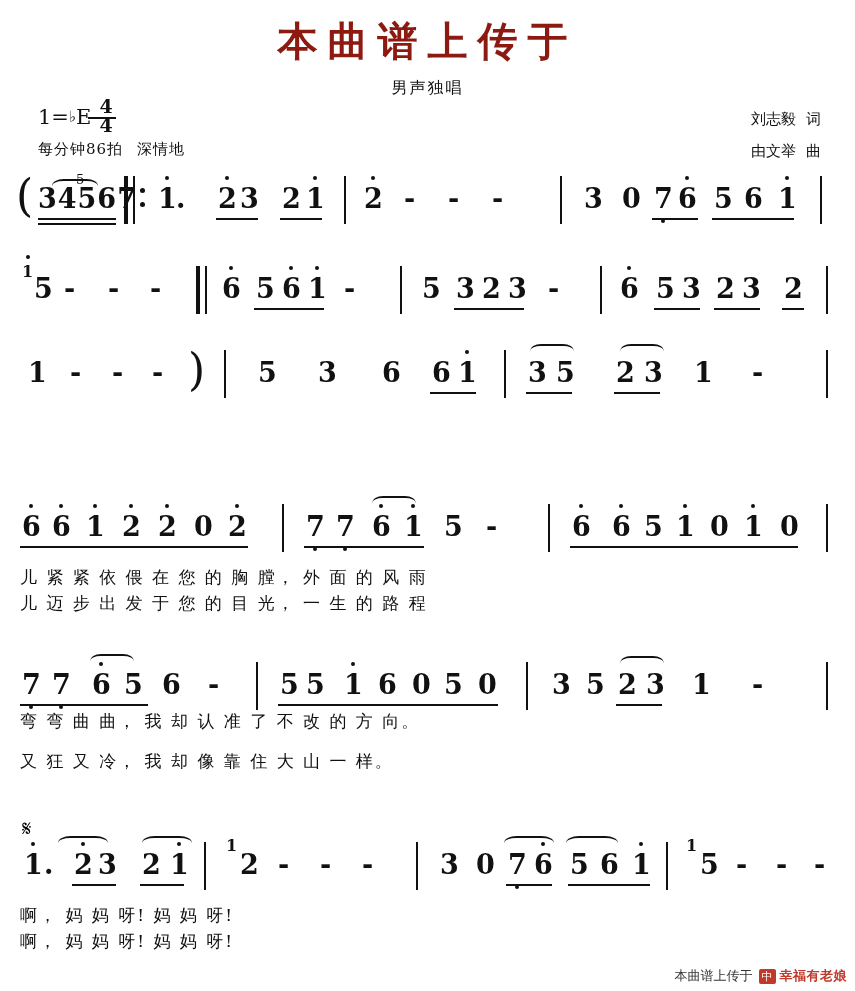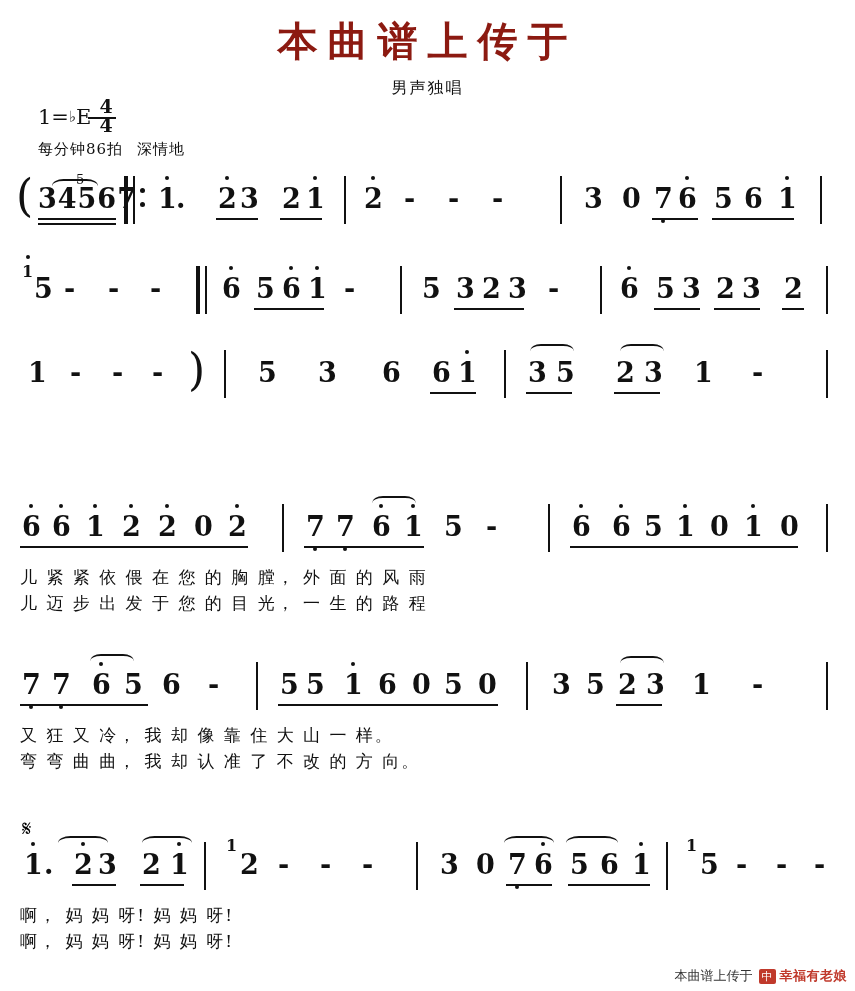--- a/index.html
+++ b/index.html
@@ -154,20 +154,24 @@
       <span class="num">4</span>
       <span class="den">4</span>
     </span>
   </div>
   <div style="position:absolute;left:88px;top:117px;width:28px;height:2px;background:#111;"></div>
 
   <div class="tempo">
     <span>每分钟86拍</span><span class="mood">深情地</span>
   </div>
 
+  <div class="credits">
+    <div><span>刘志毅</span><span class="role">词</span></div>
+    <div><span>由文举</span><span class="role">曲</span></div>
+  </div>
 
   <div class="row" style="top:178px;">
     <div class="notes">
       <span class="paren" style="left:16px;top:-8px;">(</span>
       <span class="slurnum" style="left:76px;top:-6px;">5</span>
       
       <span class="tie" style="left:52px;top:1px;width:46px;"></span>
       
       <span class="n" style="left:38px;top:5px;letter-spacing:1px;">34567</span>
       <span class="under1" style="left:38px;top:40px;width:78px;"></span>
@@ -353,22 +357,22 @@
       <span class="n" style="left:552px;top:5px;">3</span>
       <span class="n" style="left:586px;top:5px;">5</span>
       <span class="tie" style="left:620px;top:-8px;width:44px;"></span>
       <span class="n" style="left:618px;top:5px;">2</span>
       <span class="n" style="left:646px;top:5px;">3</span>
       <span class="under1" style="left:616px;top:40px;width:46px;"></span>
       <span class="n" style="left:692px;top:5px;">1</span>
       <span class="n" style="left:752px;top:5px;">-</span>
       <span class="bar" style="left:826px;top:-2px;height:48px;"></span>
     </div>
+    <div class="lyr" style="padding-left:20px;letter-spacing:2px;">弯 弯 曲 曲， 我 却 认 准 了 不 改 的 方 向。</div>
     <div class="lyr" style="margin-top:14px;padding-left:20px;letter-spacing:2px;">又 狂 又 冷， 我 却 像 靠 住 大 山 一 样。</div>
-    <div class="lyr" style="padding-left:20px;letter-spacing:2px;">弯 弯 曲 曲， 我 却 认 准 了 不 改 的 方 向。</div>
   </div>
 
   <div class="row" style="top:826px;">
     <div class="segno" style="left:22px;top:-10px;">𝄋</div>
     <div class="notes" style="margin-top:18px;">
       <span class="n dotU" style="left:24px;top:5px;">1</span>
       <span class="n" style="left:44px;top:5px;">.</span>
       <span class="tie" style="left:58px;top:-8px;width:50px;"></span>
       <span class="n dotU" style="left:74px;top:5px;">2</span>
       <span class="n" style="left:98px;top:5px;">3</span>

